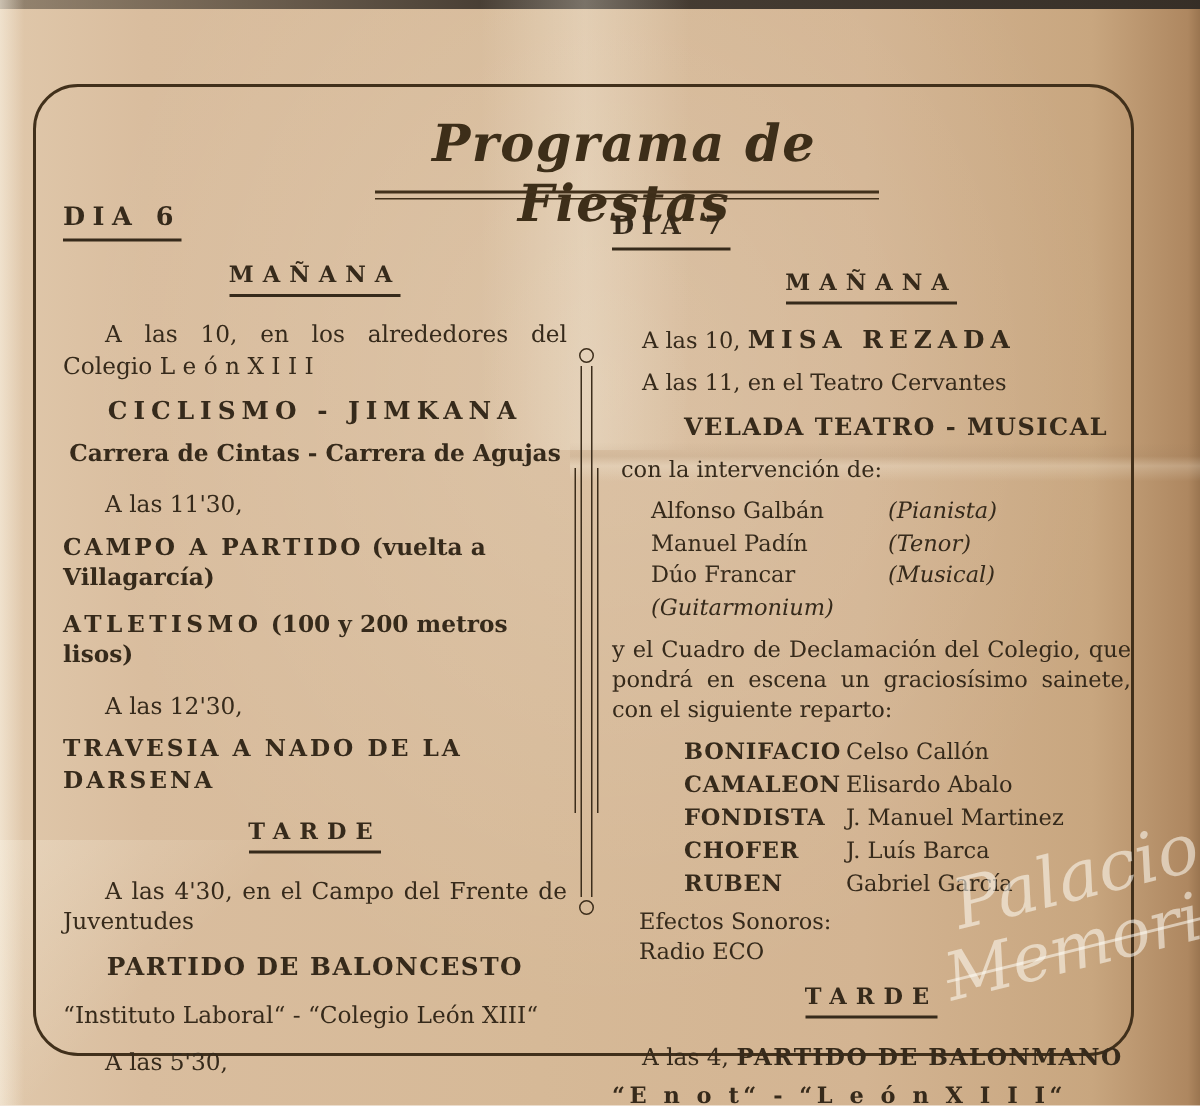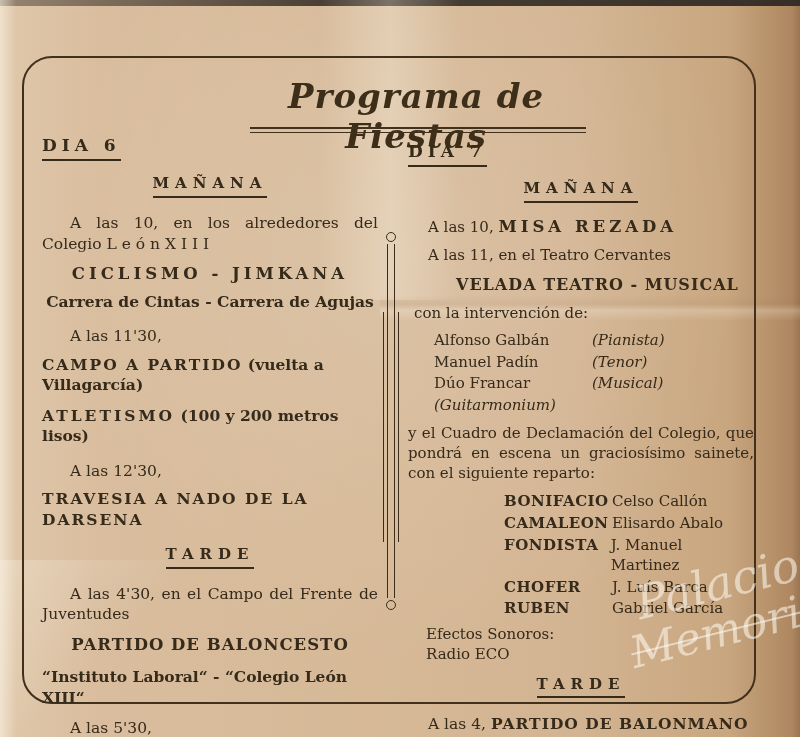--- a/index.html
+++ b/index.html
@@ -54,27 +54,27 @@
   .caps-spaced{font-weight:bold;letter-spacing:4px;font-size:16.5px;}
 
   .inline-line{margin:0 0 8px 0;padding-left:20px;}
   .velada{margin:0 0 9px 0;padding-left:48px;font-weight:bold;font-size:16px;letter-spacing:1px;}
   .interv{margin:0 0 7px 0;padding-left:6px;}
   .performer-row{display:flex;margin:0 0 2px 0;padding-left:26px;}
   .performer-row .pname{width:158px;}
   .performer-row .prole{font-style:italic;}
   .cuadro{margin:8px 0 9px 0;text-align:justify;}
   .cast-row{display:flex;margin:0 0 2px 0;padding-left:48px;font-size:15px;}
-  .cast-row .crole{width:108px;font-weight:bold;letter-spacing:0.5px;margin-left:48px;}
+  .cast-row .crole{width:108px;font-weight:bold;letter-spacing:0.5px;}
   .efectos{display:flex;margin:6px 0 10px 0;padding-left:18px;flex-direction:column;}
   .efectos .elabel{width:138px;}
   .game-line{margin:16px 0 6px 0;padding-left:20px;font-size:15.5px;}
   .game-line b{letter-spacing:1px;}
   .teams-center{margin:0 0 10px 0;text-align:left;font-weight:bold;letter-spacing:3px;}
-  .teams-left{margin:0 0 10px 0;font-weight:bold;}
+  .teams-left{margin:0 0 10px 0;font-weight:normal;}
 
   
   .divider{position:absolute;left:384px;top:232px;width:14px;height:378px;}
   .divider .circ{width:8px;height:8px;border:1.5px solid #3c2d1b;border-radius:50%;margin:0 auto;}
   .divider .lines{position:relative;width:6px;margin:2px auto;height:354px;
     border-left:1.5px solid #3c2d1b;border-right:1.5px solid #3c2d1b;}
   .divider .mid{position:absolute;left:-5px;top:68px;width:14px;height:230px;
     border-left:1.5px solid #3c2d1b;border-right:1.5px solid #3c2d1b;}
 
   

